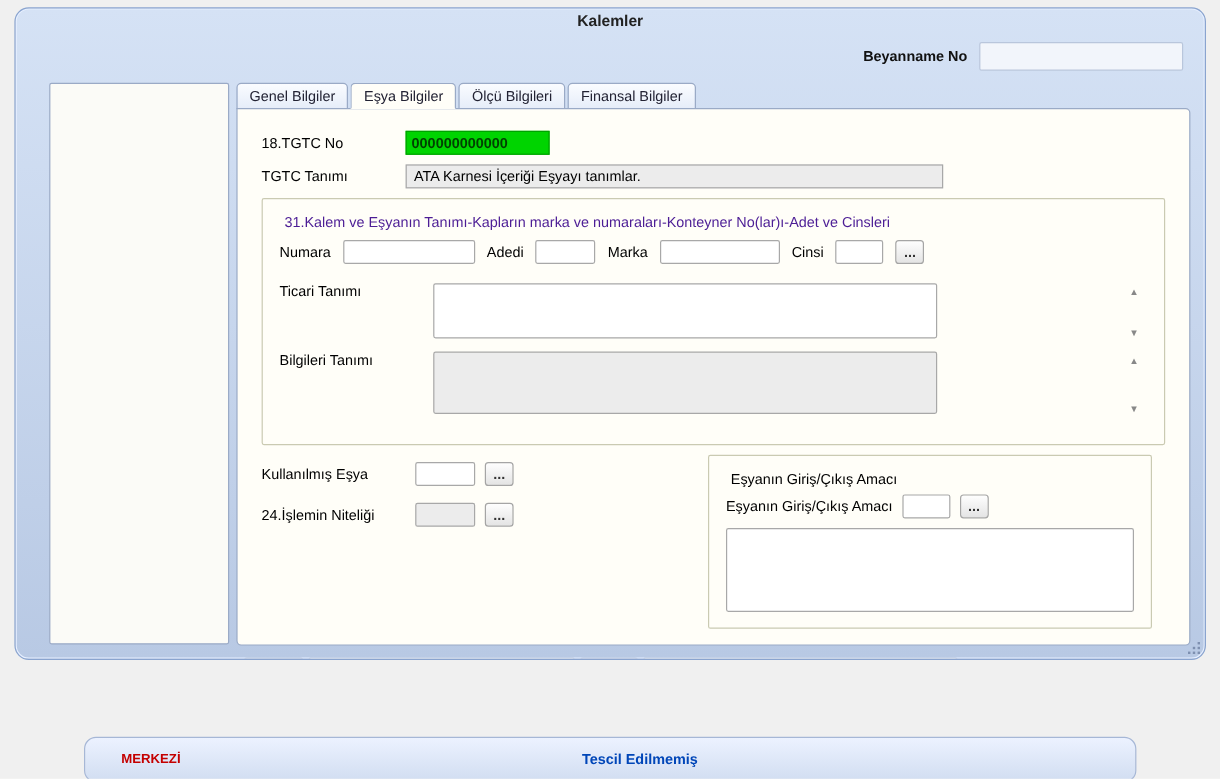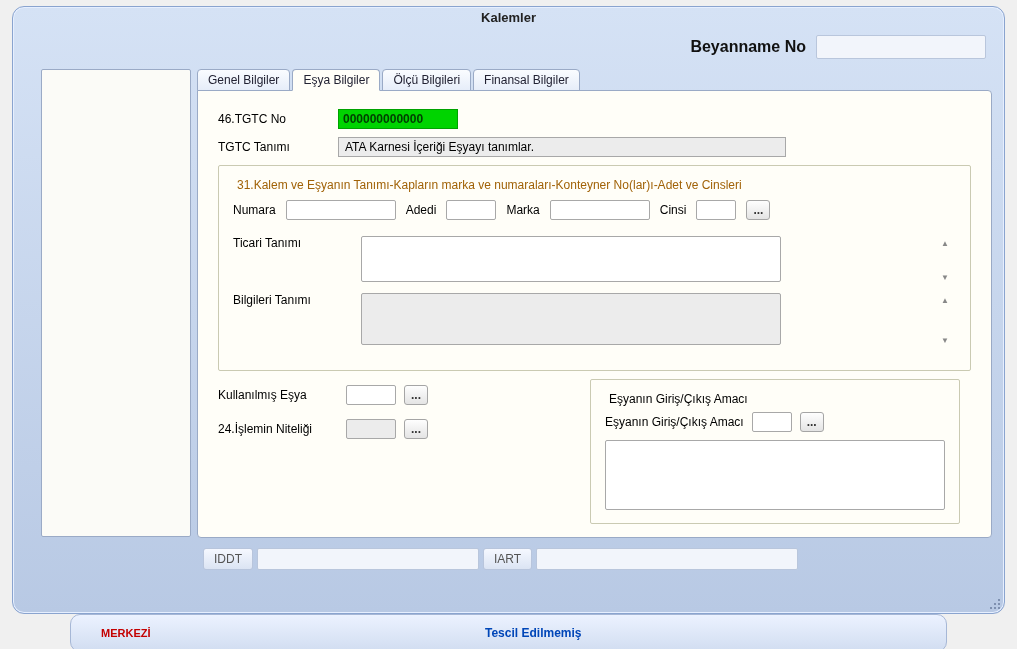--- a/index.html
+++ b/index.html
@@ -14,21 +14,21 @@
   .wrapper {
     width: 1017px;
     height: 649px;
     position: relative;
   }
   .dialog {
     position: absolute;
     top: 6px;
     left: 12px;
     right: 12px;
-    height: 608px;
+    height: 544px;
     background: linear-gradient(#d5e2f5, #b8c9e4);
     border: 1px solid #8aa4cf;
     border-radius: 12px;
     box-shadow: inset 0 0 0 1px #e6efff;
     overflow: hidden;
   }
   .dialog-title {
     text-align: center;
     font-weight: bold;
     color: #222;
@@ -39,21 +39,21 @@
     margin-left: 190px;
     margin-right: 18px;
     display: flex;
     align-items: center;
     gap: 10px;
     padding: 4px 0 10px 0;
   }
   .header-spacer { flex: 1; }
   .header-label {
     font-weight: bold;
-    font-size: 16px;
+    font-size: 12px;
     color: #111;
   }
   .header-input {
     width: 170px;
     height: 24px;
     border: 1px solid #b9c6dc;
     background: #f2f5fb;
     border-radius: 2px;
   }
   .body-row {
@@ -139,21 +139,21 @@
     margin-top: 6px;
     padding: 12px 14px 14px 14px;
     background: #fffef8;
   }
   .fieldset-title {
     margin: -20px 0 8px 0;
     background: #fffef8;
     display: inline-block;
     padding: 0 4px;
     font-size: 12px;
-    color: #a16207;
+    color: #4c1d95;
   }
   .inline-fields {
     display: flex;
     align-items: center;
     gap: 10px;
     margin-bottom: 16px;
   }
   .inline-fields .lbl-inline {
     white-space: nowrap;
   }
@@ -327,21 +327,21 @@
         <div class="tab-buttons">
           <div class="tab-btn">Genel Bilgiler</div>
           <div class="tab-btn active">Eşya Bilgiler</div>
           <div class="tab-btn">Ölçü Bilgileri</div>
           <div class="tab-btn">Finansal Bilgiler</div>
         </div>
 
         <div class="tab-panel">
 
           <div class="form-row">
-            <span class="lbl">46.TGTC No</span>
+            <span class="lbl">18.TGTC No</span>
             <input class="tgtc-input" value="000000000000" style="">
           </div>
           <div class="form-row">
             <span class="lbl">TGTC Tanımı</span>
             <input class="tgtc-desc" readonly="" value="ATA Karnesi İçeriği Eşyayı tanımlar." style="">
           </div>
 
           <div class="fieldset">
             <div class="fieldset-title">31.Kalem ve Eşyanın Tanımı-Kapların marka ve numaraları-Konteyner No(lar)ı-Adet ve Cinsleri</div>
 

